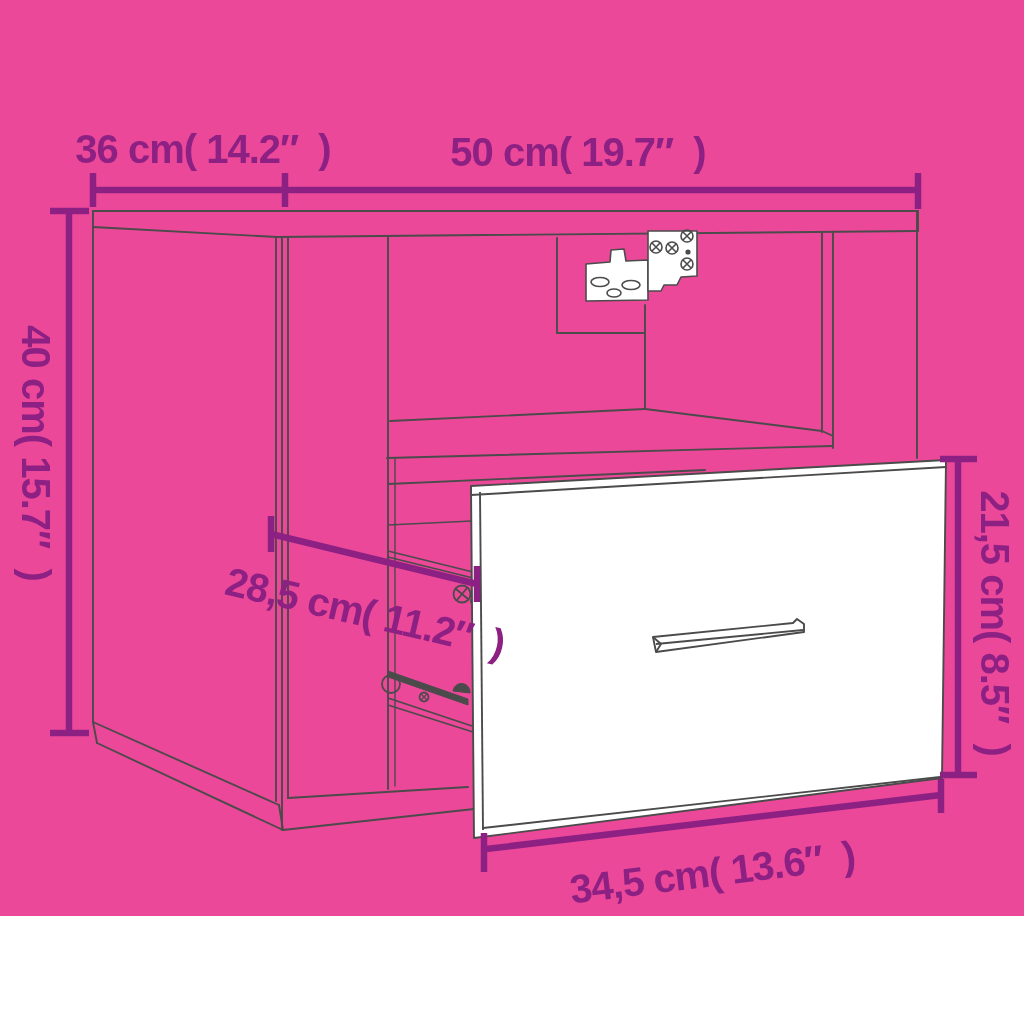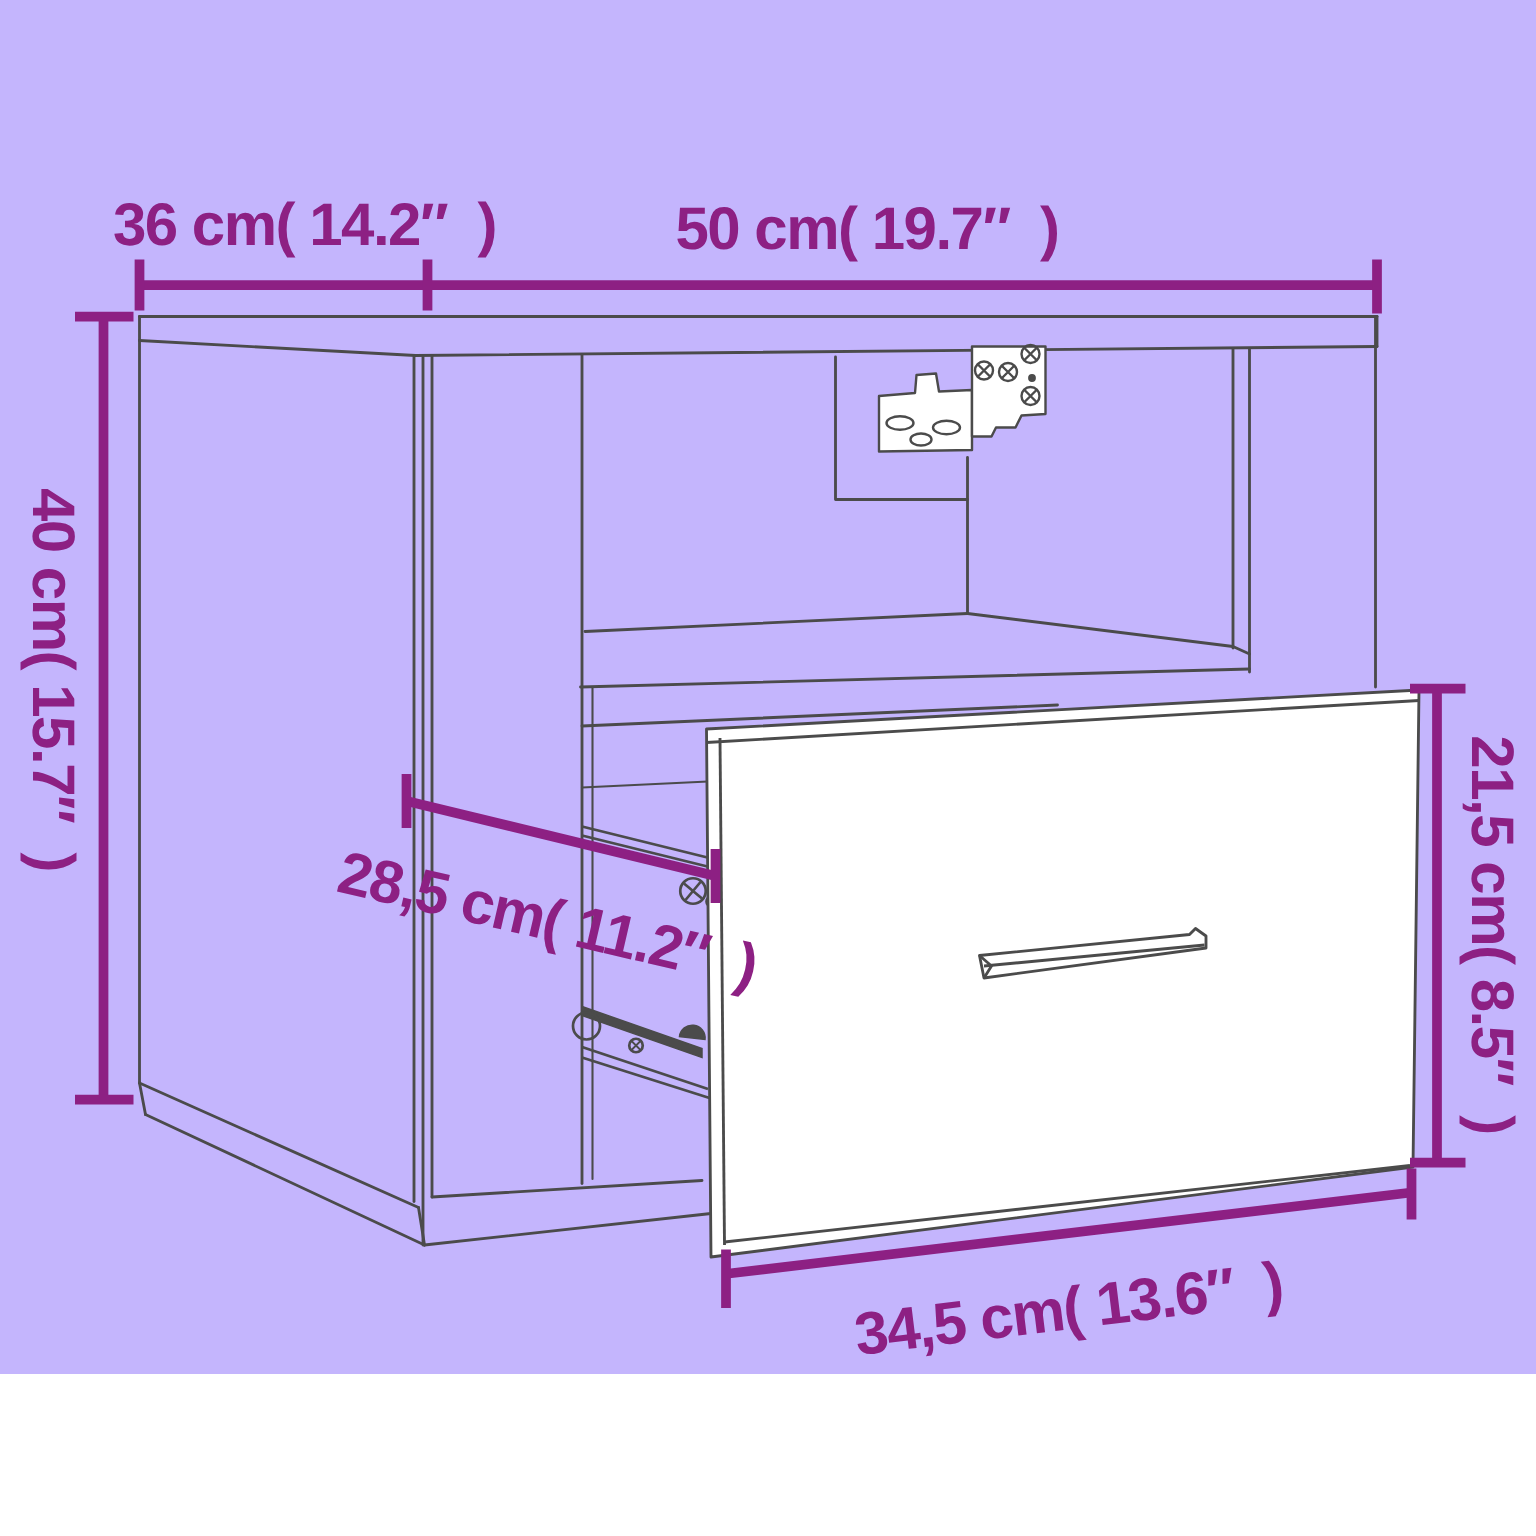--- a/index.html
+++ b/index.html
@@ -1,19 +1,19 @@
 <!DOCTYPE html>
 <html><head>
 <meta charset="utf-8">
 <style>
   html,body{margin:0;padding:0;background:#ffffff;}
   .stage{
     position:relative;
     width:1024px;height:916px;
-    background:#c4b5fd;
+    background:#ec4899;
     overflow:hidden;
     font-family:"Liberation Sans", sans-serif;
   }
   svg{display:block;}
   .dim-text{
     font-family:"Liberation Sans", sans-serif;
     font-weight:bold;
     font-size:40px;
     letter-spacing:-1px;
     white-space:pre;

